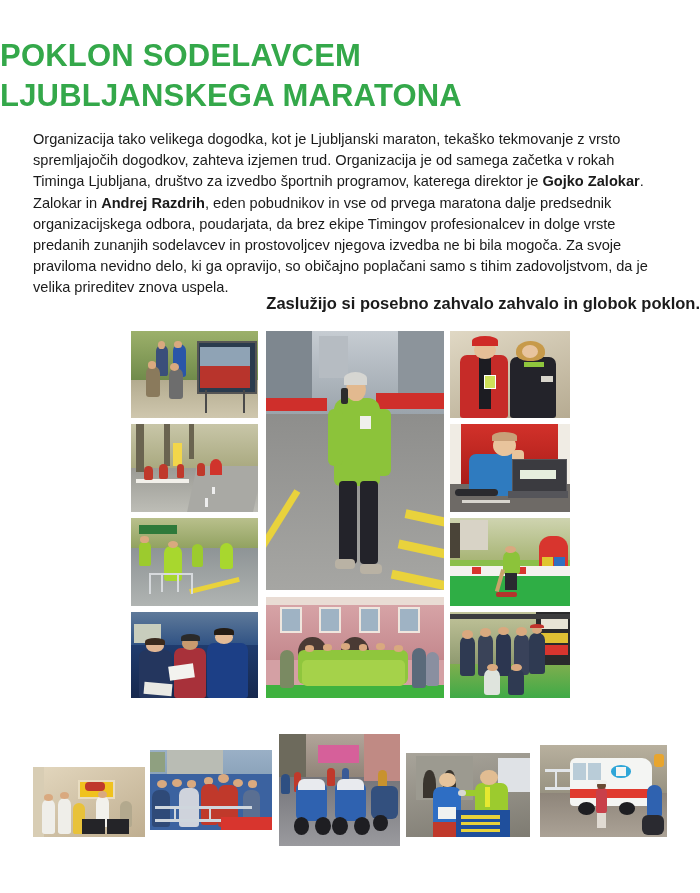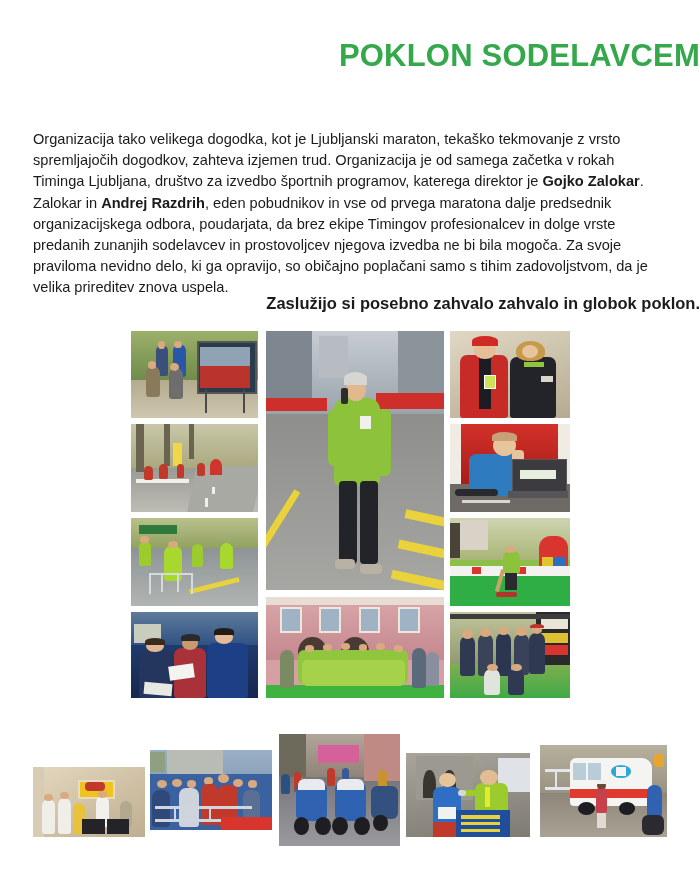--- a/index.html
+++ b/index.html
@@ -15,21 +15,21 @@
     font-family: "Liberation Sans", sans-serif;
     color: #1a1a1a;
   }
 
   
   .title-block {
     position: absolute;
     left: 0;
     top: 36px;
     width: 700px;
-    text-align: right;
+    text-align: left;
   }
   .title-line {
     font-family: "Liberation Sans", sans-serif;
     font-weight: bold;
     font-size: 31px;
     letter-spacing: 0.2px;
     line-height: 40px;
     color: #34a84a;
     white-space: nowrap;
   }
@@ -70,20 +70,21 @@
   
   .strip-photo { position:absolute; overflow:hidden; }
 
   .road-line { position:absolute; background:#e9d23c; }
 </style>
 </head>
 <body>
 
 <div class="title-block">
   <div class="title-line">POKLON SODELAVCEM</div>
+  <div class="title-line">LJUBLJANSKEGA MARATONA</div>
 </div>
 
 <div class="body-copy"><span>Organizacija tako velikega dogodka, kot je Ljubljanski maraton, tekaško tekmovanje z vrsto spremljajočih dogodkov, zahteva izjemen trud. Organizacija je od samega začetka v rokah Timinga Ljubljana, društvo za izvedbo športnih programov, katerega direktor je </span><b>Gojko Zalokar</b><span>. Zalokar in </span><b>Andrej Razdrih</b><span>, eden pobudnikov in vse od prvega maratona dalje predsednik organizacijskega odbora, poudarjata, da brez ekipe Timingov profesionalcev in dolge vrste predanih zunanjih sodelavcev in prostovoljcev njegova izvedba ne bi bila mogoča. Za svoje praviloma nevidno delo, ki ga opravijo, so običajno poplačani samo s tihim zadovoljstvom, da je velika prireditev znova uspela.</span></div>
 
 <div class="thanks-line">Zaslužijo si posebno zahvalo zahvalo in globok poklon.</div>
 
 <div class="photo" style="left:131px; top:331px; width:127px; height:87px; background:#8a8f6a;">
   <div style="position:absolute;left:0;top:0;width:100%;height:58%;background:linear-gradient(180deg,#9cb06a,#6f8a4a);"></div>
   <div style="position:absolute;left:0;bottom:0;width:100%;height:44%;background:linear-gradient(180deg,#b3ab8f,#cfc7ae);"></div>
 

